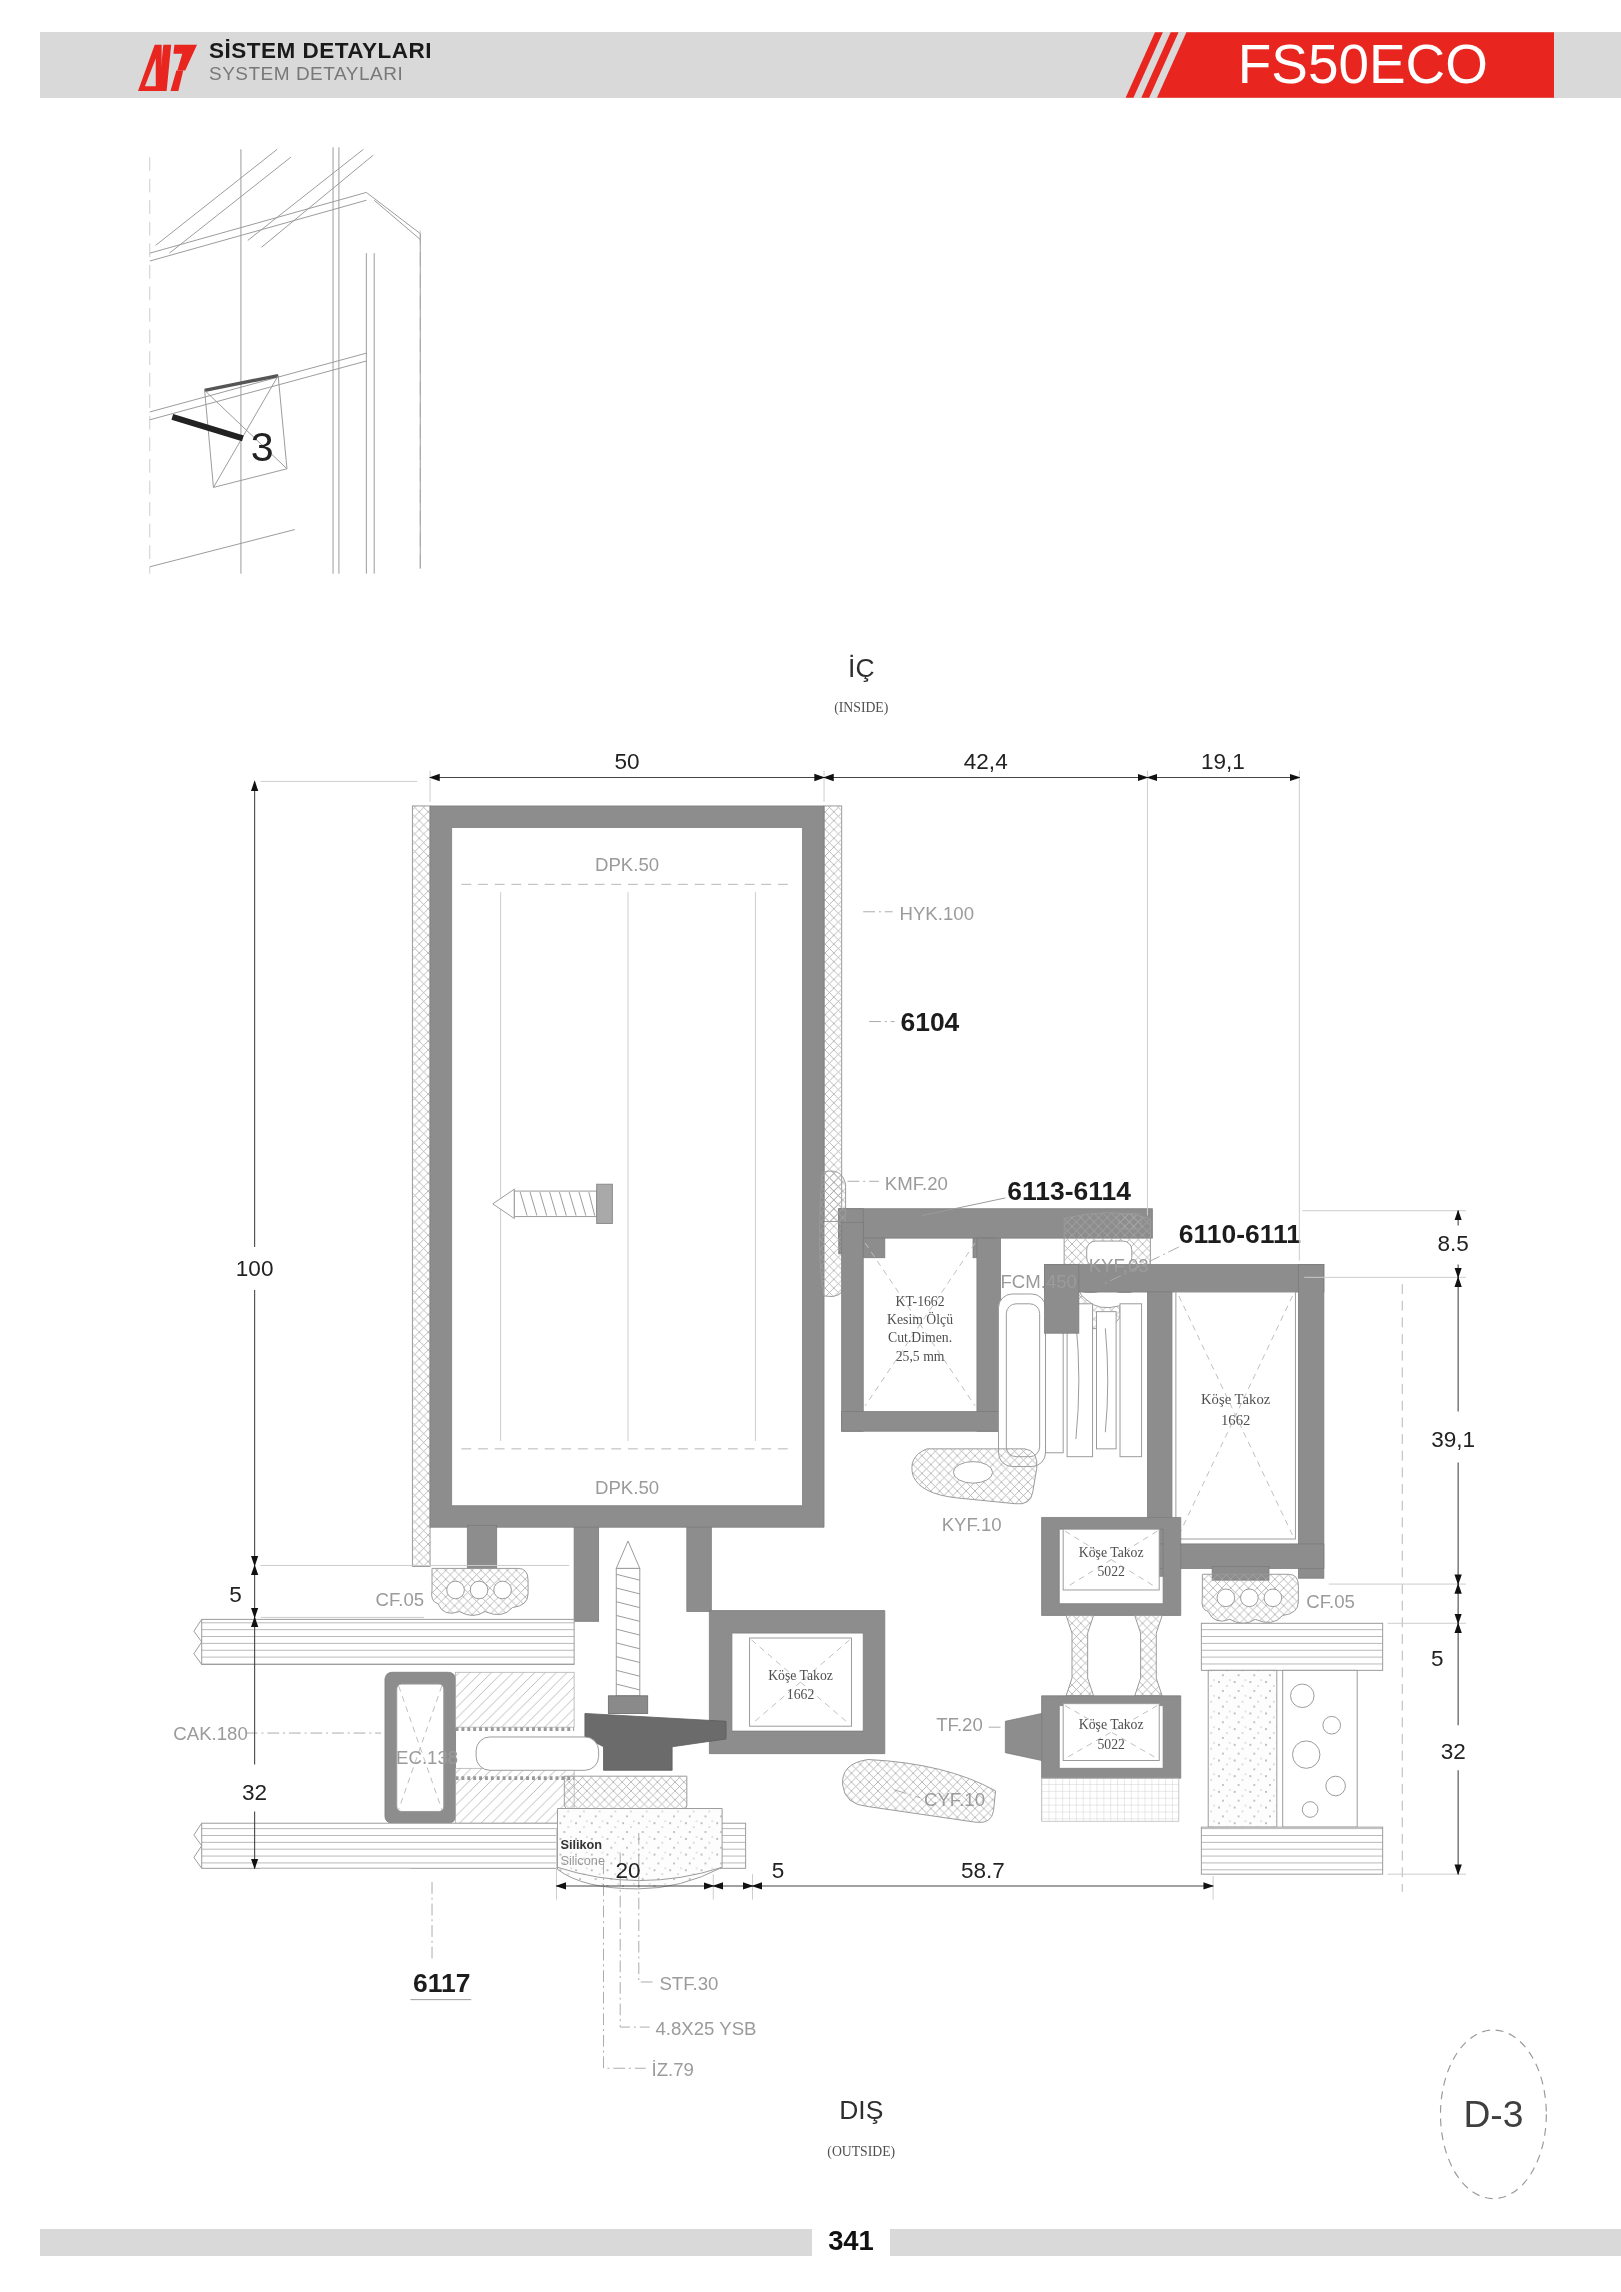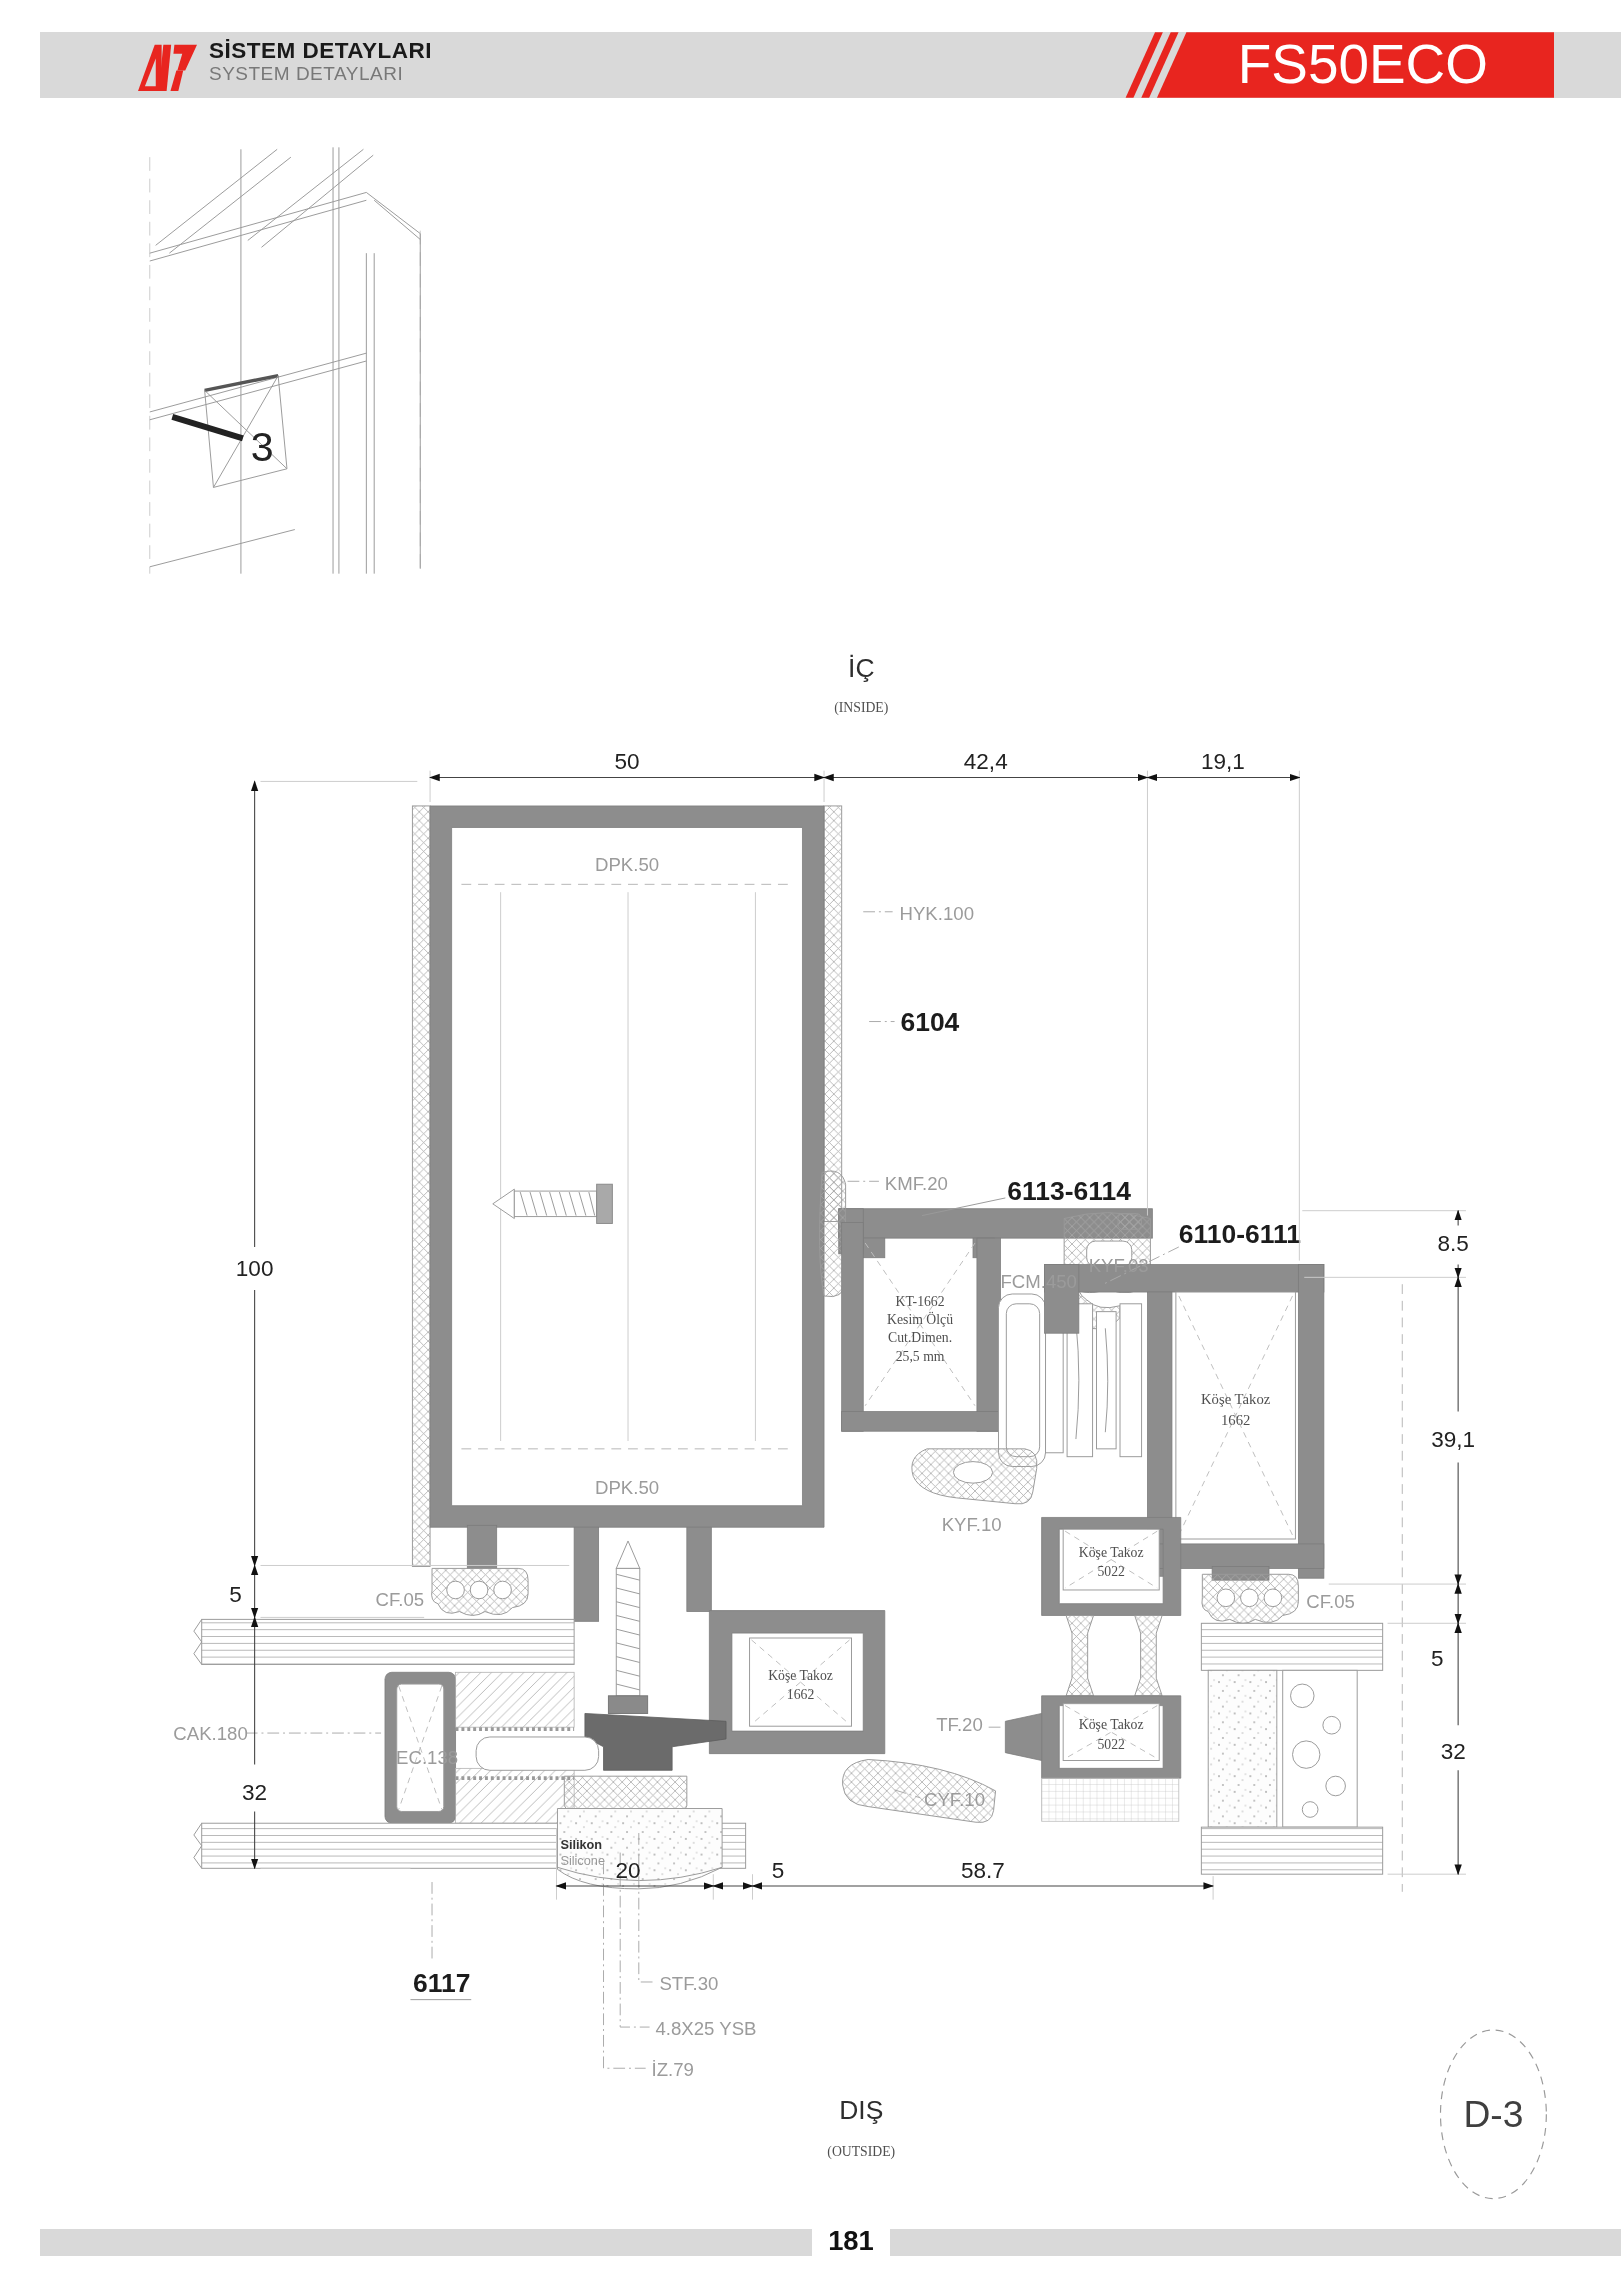--- a/index.html
+++ b/index.html
@@ -346,15 +346,15 @@
       <text x="962" y="1916" text-anchor="middle" class="dimt">58.7</text>
     </g>
 
     <g>
       <ellipse cx="1483" cy="2157" rx="54" ry="86" fill="#fff" stroke="#9a9a9a" stroke-width="1.2" stroke-dasharray="8 6"></ellipse>
       <text x="1483" y="2170" text-anchor="middle" font-family="Liberation Serif,serif" font-size="38" fill="#3f3f3f">D-3</text>
     </g>
   </svg>
 
   <div id="ftrbar"></div>
-  <div id="pagenum">181</div>
+  <div id="pagenum">341</div>
 </div>
 
 
 </body></html>

